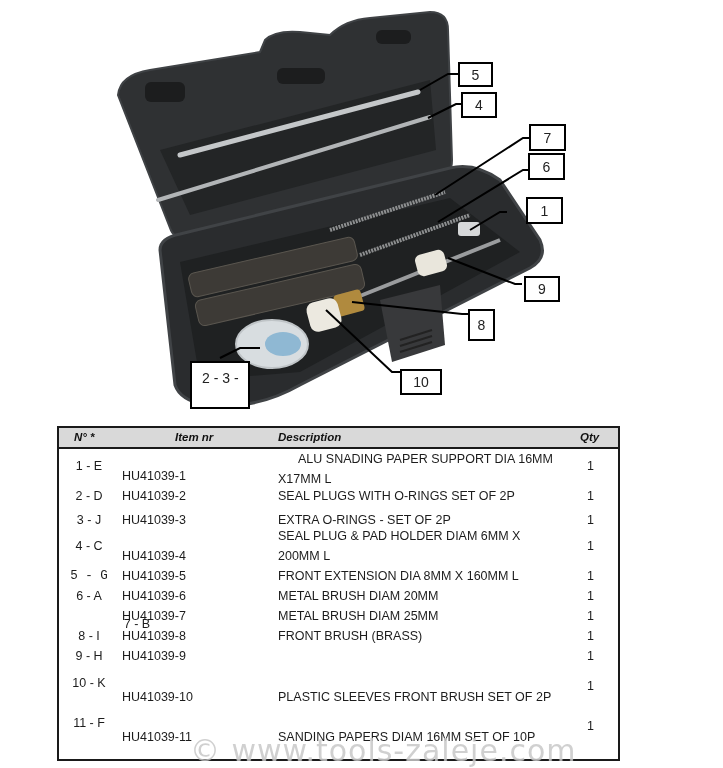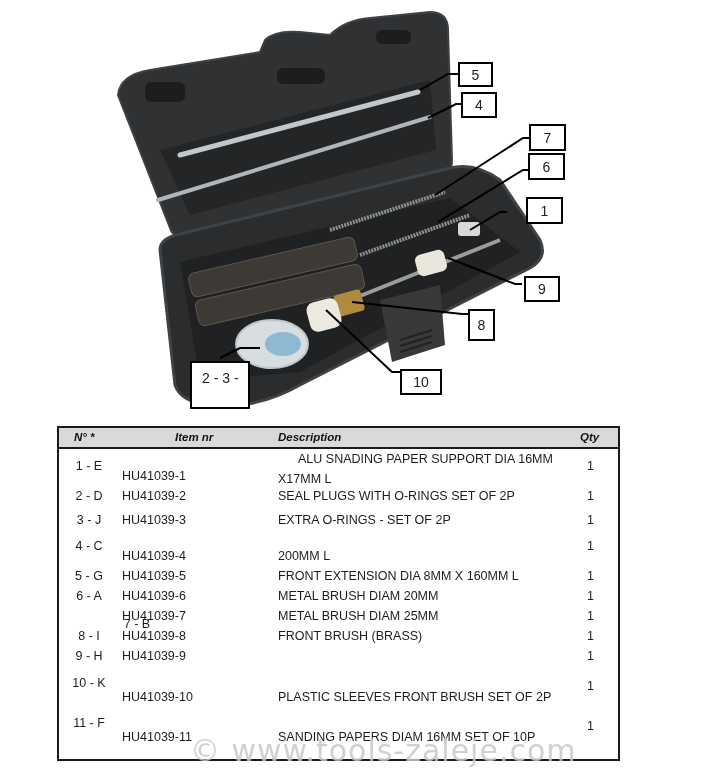--- a/index.html
+++ b/index.html
@@ -137,26 +137,27 @@
   <div class="row" style="top:84px;height:20px;">
     <span class="cell no" style="top:1px;">3 - J</span>
     <span class="cell item" style="top:1px;">HU41039-3</span>
     <span class="cell desc" style="top:-2px;">EXTRA O-RINGS - SET OF 2P</span>
     <span class="cell qty" style="top:1px;">1</span>
   </div>
 
   <div class="row" style="top:100px;height:40px;">
     <span class="cell no" style="top:11px;">4 - C</span>
     <span class="cell item" style="top:21px;">HU41039-4</span>
+    <span class="cell desc" style="top:-2px;">SEAL PLUG &amp; PAD HOLDER DIAM 6MM X</span>
     <span class="cell desc" style="top:18px;">200MM L</span>
     <span class="cell qty" style="top:11px;">1</span>
   </div>
 
   <div class="row" style="top:140px;height:20px;">
-    <span class="cell no" style="top:1px;">5 - G</span>
+    <span class="cell no" style="top:1px;font-family:Liberation Mono, monospace;">5 - G</span>
     <span class="cell item" style="top:1px;">HU41039-5</span>
     <span class="cell desc" style="top:-2px;">FRONT EXTENSION DIA 8MM X 160MM L</span>
     <span class="cell qty" style="top:1px;">1</span>
   </div>
 
   <div class="row" style="top:160px;height:20px;">
     <span class="cell no" style="top:1px;">6 - A</span>
     <span class="cell item" style="top:1px;">HU41039-6</span>
     <span class="cell desc" style="top:-2px;">METAL BRUSH DIAM 20MM</span>
     <span class="cell qty" style="top:1px;">1</span>

